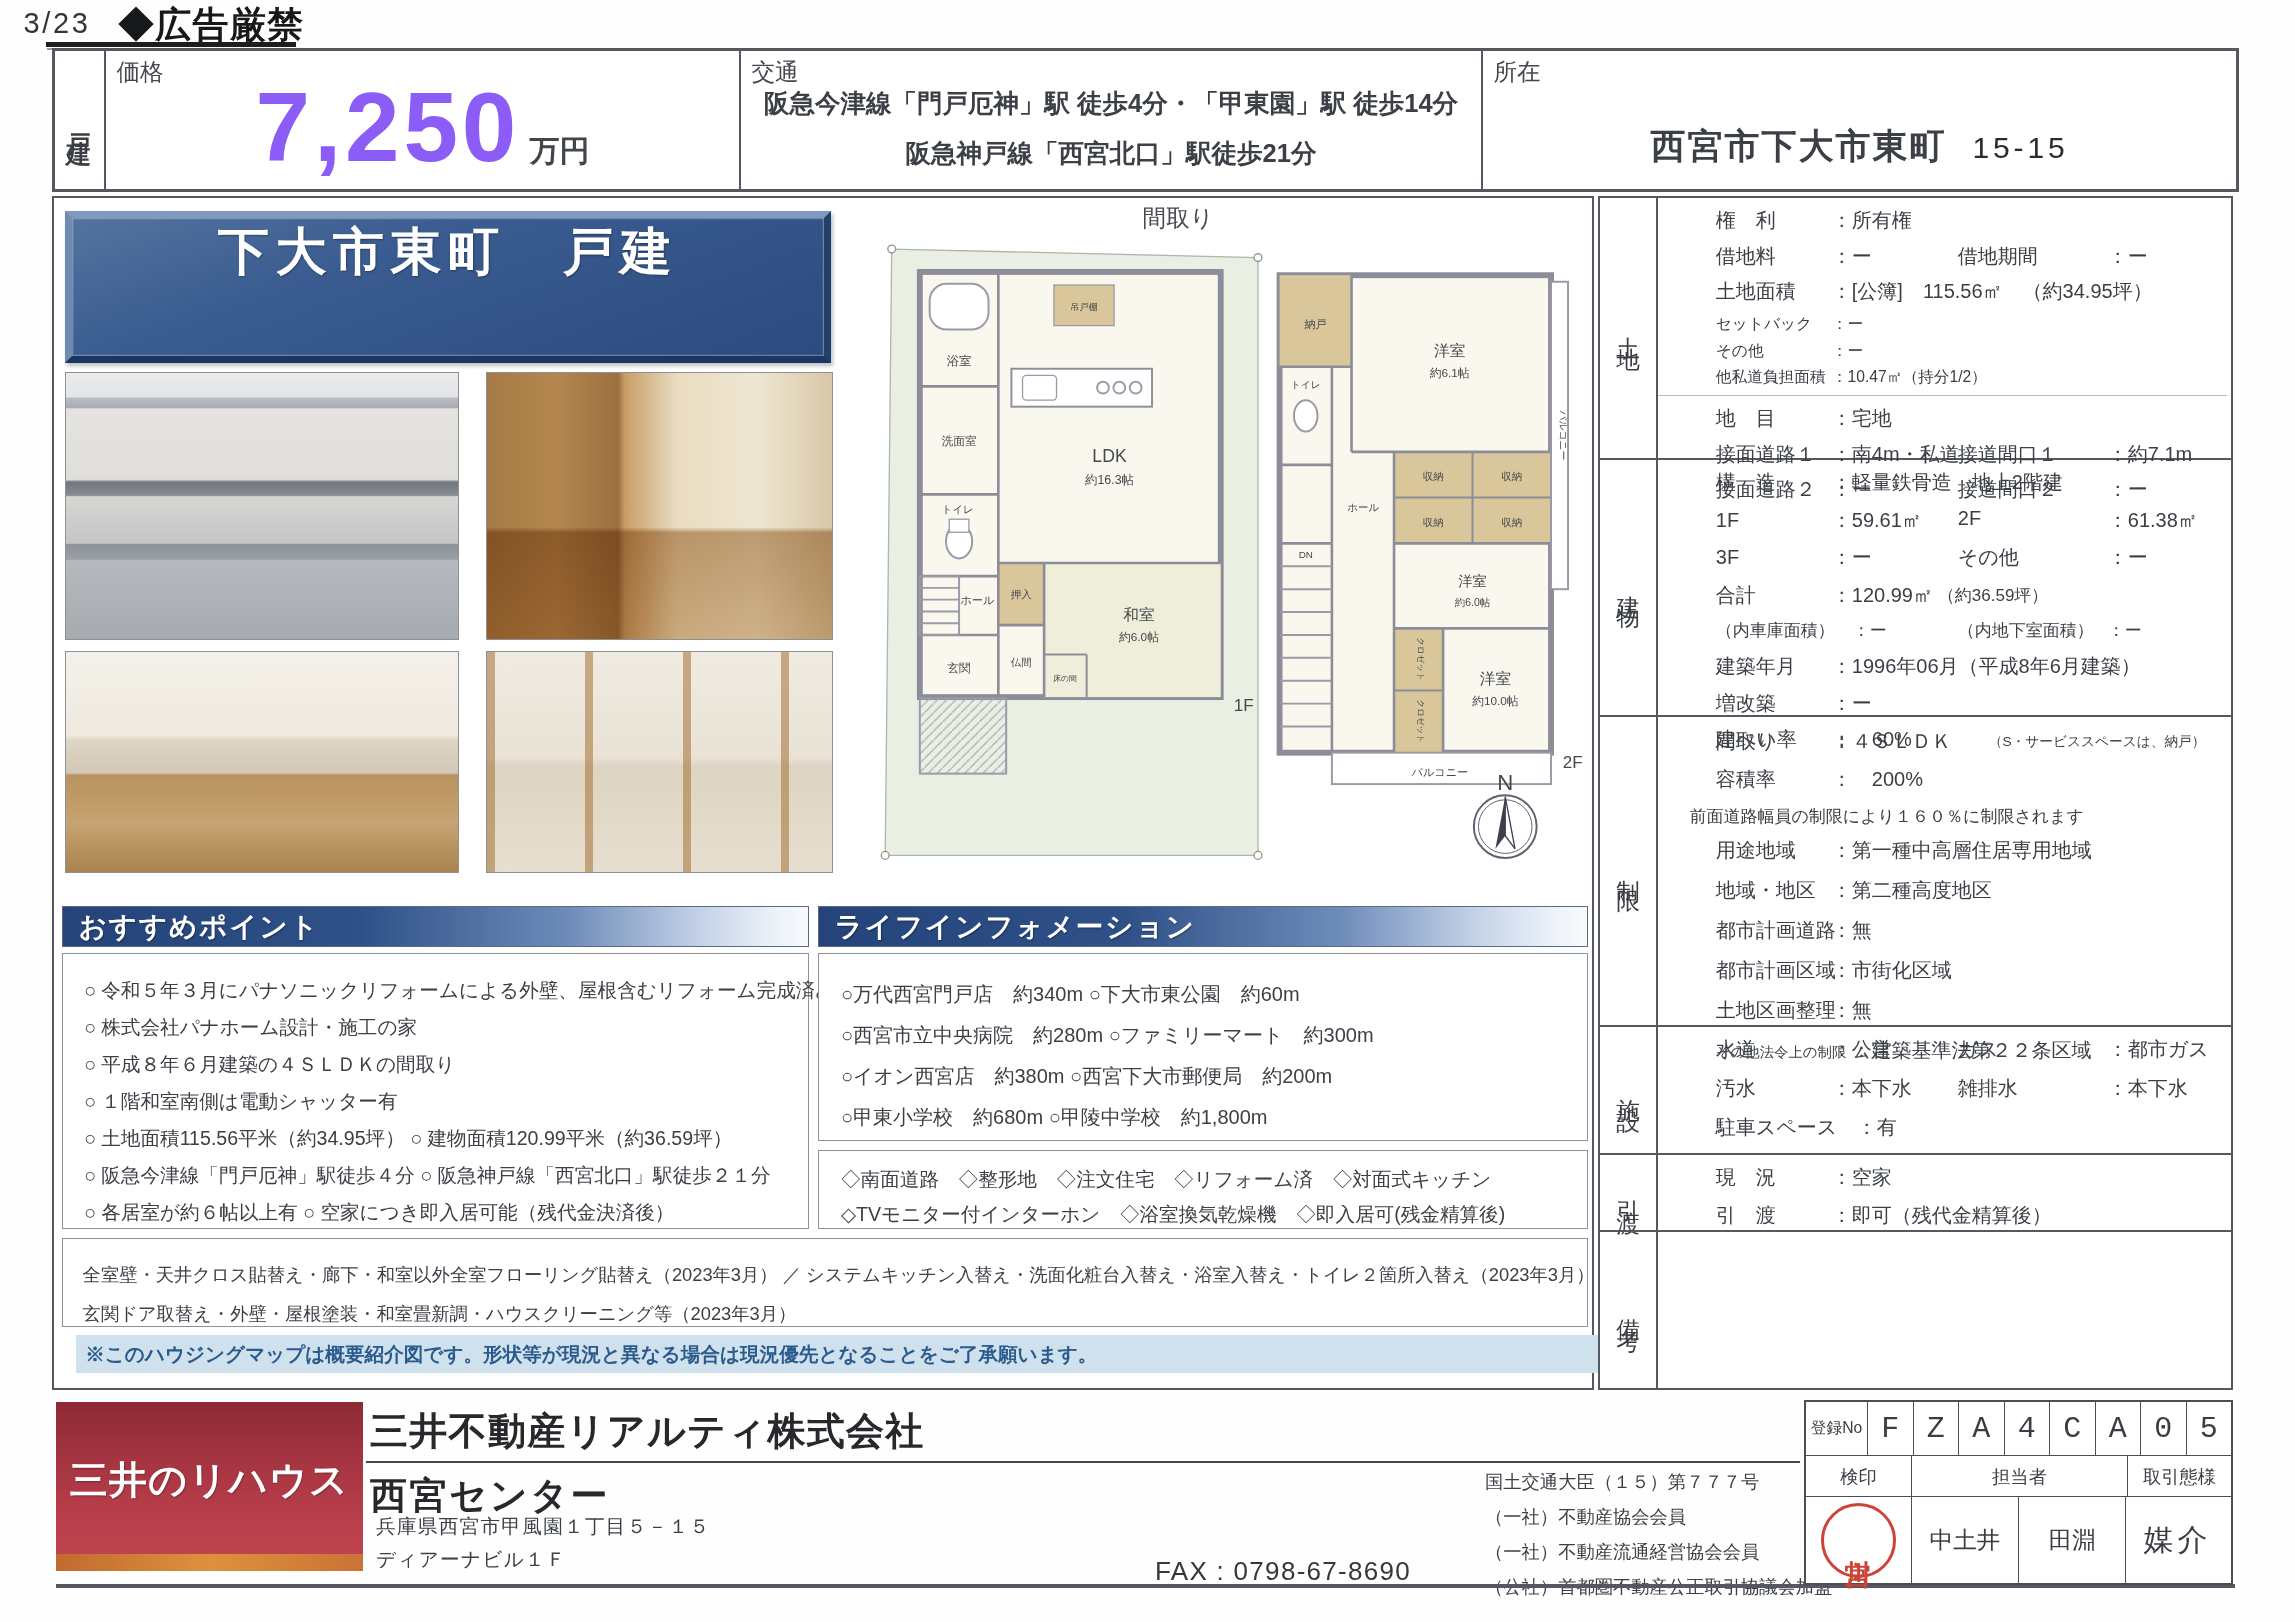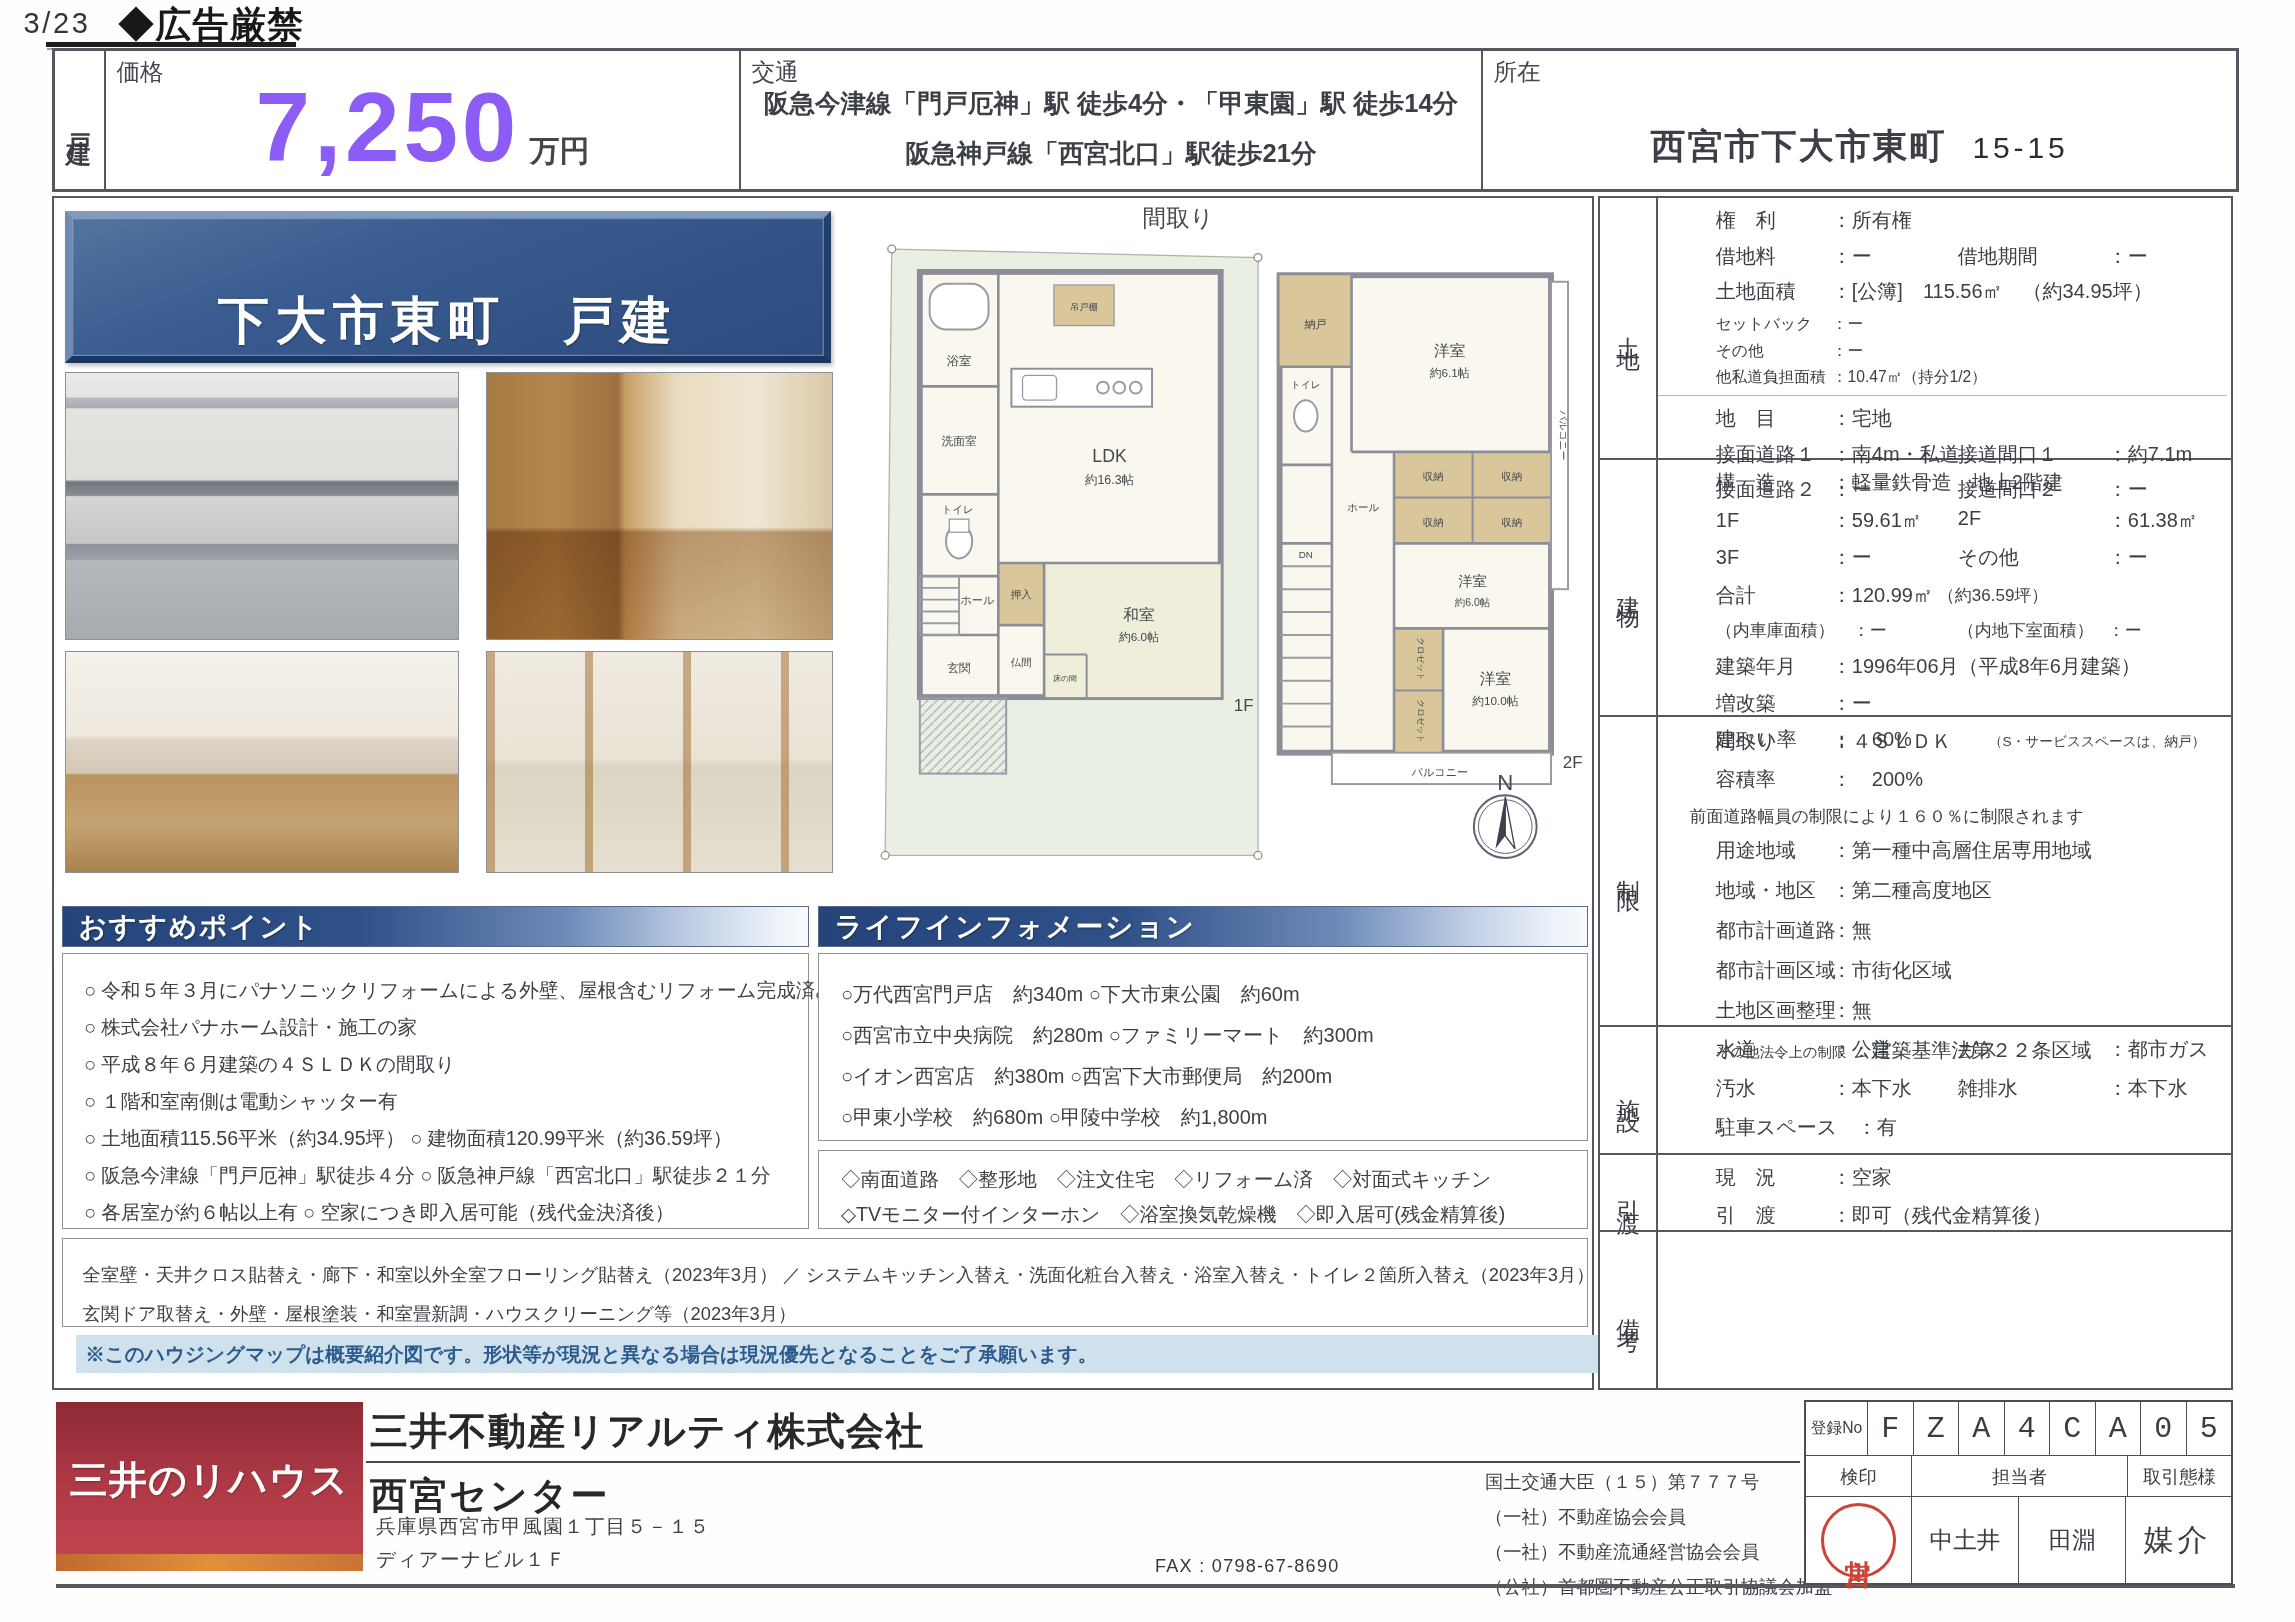--- a/index.html
+++ b/index.html
@@ -27,21 +27,21 @@
   .price-unit{font-size:30px;font-weight:bold;color:#41454c;margin-left:9.2px;}
   .hcol-access{width:742px;display:flex;flex-direction:column;justify-content:center;align-items:center;row-gap:14.4px;padding-top:17px;box-sizing:border-box;}
   .access-line{font-size:25.5px;font-weight:bold;color:#3c4046;}
   .hcol-loc{flex:1;}
   .loc-line{position:absolute;left:0;top:72px;width:100%;text-align:center;}
   .loc-value{font-size:35px;font-weight:bold;color:#3c4046;letter-spacing:2px;text-align:right;}
   .loc-number{font-size:30px;color:#2a2c30;margin-left:26px;letter-spacing:3.9px;}
 
   
   .main-box{left:52px;top:196px;width:1542px;height:1194px;border:2.6px solid #55585e;background:#fff;box-sizing:border-box;}
-  .plaque{left:65px;top:211px;width:766px;height:152px;background:linear-gradient(160deg,#54749f 0%,#3a5c90 35%,#2c4b7e 100%);border-style:solid;border-width:7.2px;border-color:#8099bf #22406c #1b3660 #6f8ab4;box-sizing:border-box;display:flex;align-items:flex-end;justify-content:center;box-shadow:inset 0 0 0 1.3px rgba(255,255,255,.28), 2px 2.6px 3.9px rgba(0,0,0,.25);}
+  .plaque{left:65px;top:211px;width:766px;height:152px;background:linear-gradient(160deg,#54749f 0%,#3a5c90 35%,#2c4b7e 100%);border-style:solid;border-width:7.2px;border-color:#8099bf #22406c #1b3660 #6f8ab4;box-sizing:border-box;display:flex;align-items:flex-start;justify-content:center;box-shadow:inset 0 0 0 1.3px rgba(255,255,255,.28), 2px 2.6px 3.9px rgba(0,0,0,.25);}
   .plaque-text{color:#fff;font-size:51px;font-weight:bold;letter-spacing:6.5px;text-shadow:0.7px 1.3px 2px rgba(0,0,0,.35);}
 
   
   .photo{border:0.7px solid #8d9095;box-sizing:border-box;}
   .photo-1{left:65px;top:372px;width:394px;height:268px;
     background:linear-gradient(180deg,#e9ebed 0%,#e2e4e6 9%,#b8bcc2 9.5%,#a9adb3 13%,#e4e3df 13.5%,#dfdedb 40%,#71767d 41%,#888d93 46%,#d6d6d3 46.5%,#c4c6c5 64%,#8e939a 64.5%,#9aa0a6 70%,#b5b9bd 70.5%,#a6abb0 100%);}
   .photo-2{left:486px;top:372px;width:347px;height:268px;
     background:linear-gradient(90deg,#a67a44 0%,#b3874e 20%,#9c7140 38%,#c89e66 40%,#e9dcc0 55%,#efe6d2 78%,#d9c8a8 100%),linear-gradient(180deg,transparent 0 58%,rgba(166,117,61,.6) 60%,rgba(193,149,94,.55) 100%);background-blend-mode:multiply;}
   .photo-3{left:65px;top:651px;width:394px;height:222px;
     background:linear-gradient(180deg,#f4f1ea 0%,#efe9df 38%,#ded5c6 40%,#d3c7b4 55%,#b9935f 56%,#c6a372 78%,#a8834f 100%);}
@@ -98,21 +98,21 @@
   
   .logo-box{left:56px;top:1402px;width:307px;height:169px;background:linear-gradient(180deg,#8e2b34 0%,#a23340 30%,#b13b47 55%,#bb414d 78%,#c4endregion 100%);background:linear-gradient(180deg,#8e2b34 0%,#a23340 30%,#b13b47 55%,#bb414d 78%,#c2454f 100%);display:flex;align-items:center;justify-content:center;box-sizing:border-box;}
   .logo-box .orange{position:absolute;left:0;bottom:0;width:100%;height:17px;background:linear-gradient(90deg,#c06a30 0%,#e0903c 50%,#c97336 100%);}
   .logo-text{color:#fff;font-size:38px;font-weight:bold;letter-spacing:1.3px;padding-bottom:13px;text-shadow:0.7px 0.7px 1.3px rgba(0,0,0,.3);}
   .company-name{left:370px;top:1406px;font-size:38px;font-weight:bold;color:#26282c;letter-spacing:1.3px;}
   .company-rule{left:366px;top:1461px;width:1434px;height:2px;background:#44474c;}
   .office-name{left:370px;top:1471px;font-size:37px;font-weight:bold;color:#26282c;letter-spacing:2.6px;}
   .addr{left:376px;font-size:19.6px;color:#3c4046;letter-spacing:1.3px;}
   .addr1{top:1513px;}
   .addr2{top:1546px;}
-  .fax{left:1155px;top:1556px;font-size:18px;color:#34373c;letter-spacing:1.3px;}
+  .fax{left:1155px;top:1556px;font-size:26px;color:#34373c;letter-spacing:1.3px;}
   .license{left:1485px;top:1464px;width:327px;}
   .license div{font-size:18.3px;color:#3c4046;line-height:35px;white-space:nowrap;}
   .footer-bottom{left:56px;top:1584px;width:2179px;height:3.9px;background:#55585e;}
 
   
   .regtable{left:1804px;top:1400px;width:429px;height:185px;border:2px solid #4b4e54;box-sizing:border-box;display:flex;flex-direction:column;background:#fff;}
   .regrow{display:flex;box-sizing:border-box;}
   .regrow1{height:54px;border-bottom:1.3px solid #4b4e54;}
   .regrow2{height:41px;border-bottom:1.3px solid #4b4e54;}
   .regrow3{flex:1;}

